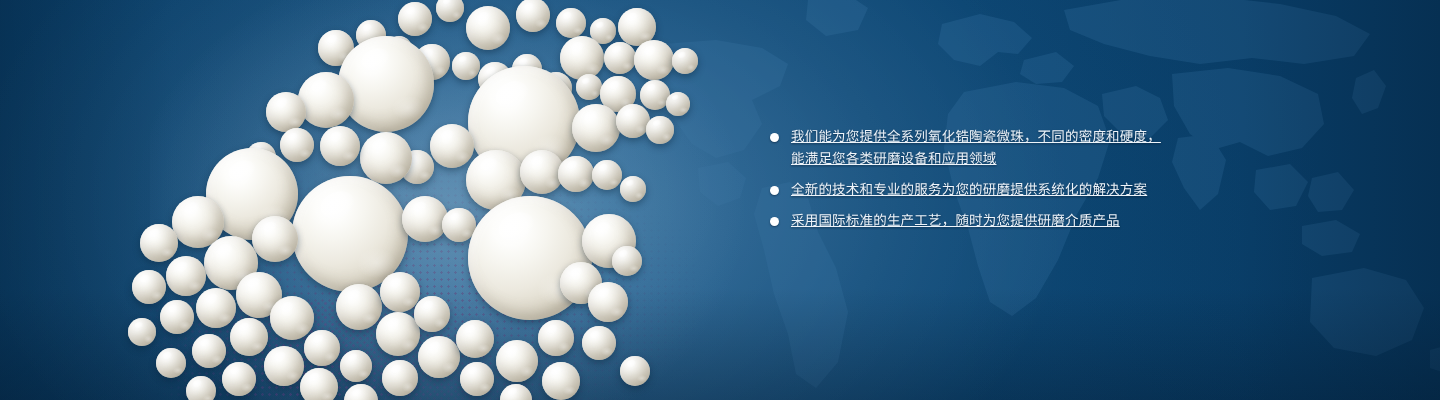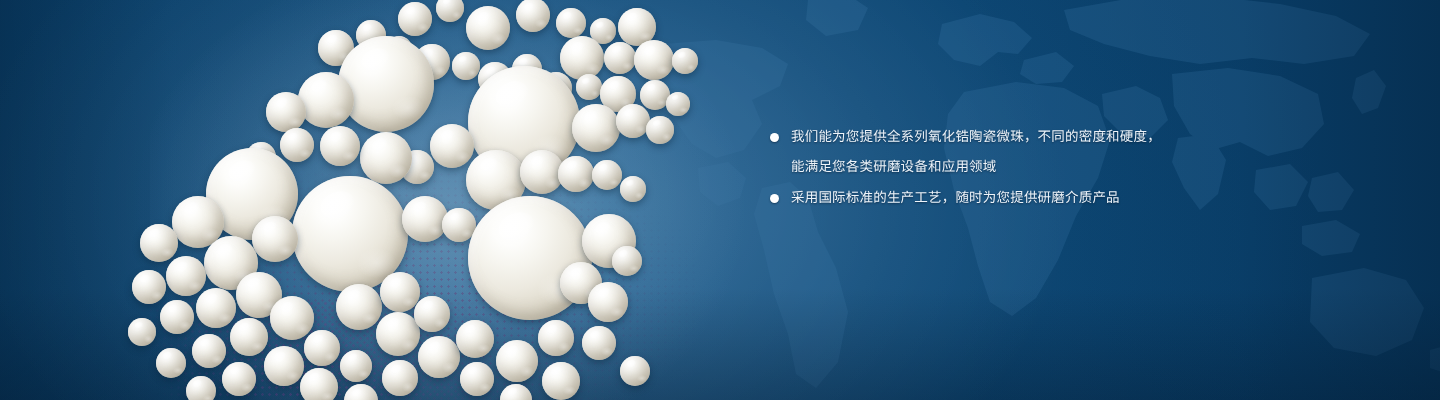--- a/index.html
+++ b/index.html
@@ -127,32 +127,33 @@
   }
   .bullet{
     position:relative;
     padding-left:28px;
     margin-bottom:9px;
     font-size:13.5px;
     line-height:22px;
     color:#eef4fa;
     text-shadow:0 1px 2px rgba(0,16,34,.55);
     letter-spacing:.2px;
+    text-decoration:underline;
   }
   .bullet:last-child{margin-bottom:0;}
   .dot{
     position:absolute;
     left:7px; top:7px;
     width:9px; height:9px;
     border-radius:50%;
     background:#ffffff;
     box-shadow:0 1px 2px rgba(0,16,34,.45);
   }
   .bullet-line{display:block;}
-  .bullet-line + .bullet-line{margin-top:8px;}
+  .bullet-line + .bullet-line{margin-top:0;}
 </style>
 </head>
 <body>
 
 <div class="banner">
 
   <div class="bg-base"></div>
 
   <div class="worldmap">
     <svg viewBox="0 0 860 420" preserveAspectRatio="none" aria-hidden="true">
@@ -294,20 +295,24 @@
   <div class="copy">
 
     <ul class="bullets">
 
       <li class="bullet">
         <span class="dot"></span>
         <span class="bullet-line">我们能为您提供全系列氧化锆陶瓷微珠，不同的密度和硬度，</span>
         <span class="bullet-line">能满足您各类研磨设备和应用领域</span>
       </li>
 
+      <li class="bullet">
+        <span class="dot"></span>
+        <span class="bullet-line">全新的技术和专业的服务为您的研磨提供系统化的解决方案</span>
+      </li>
 
       <li class="bullet">
         <span class="dot"></span>
         <span class="bullet-line">采用国际标准的生产工艺，随时为您提供研磨介质产品</span>
       </li>
 
     </ul>
   </div>
 
 </div>

